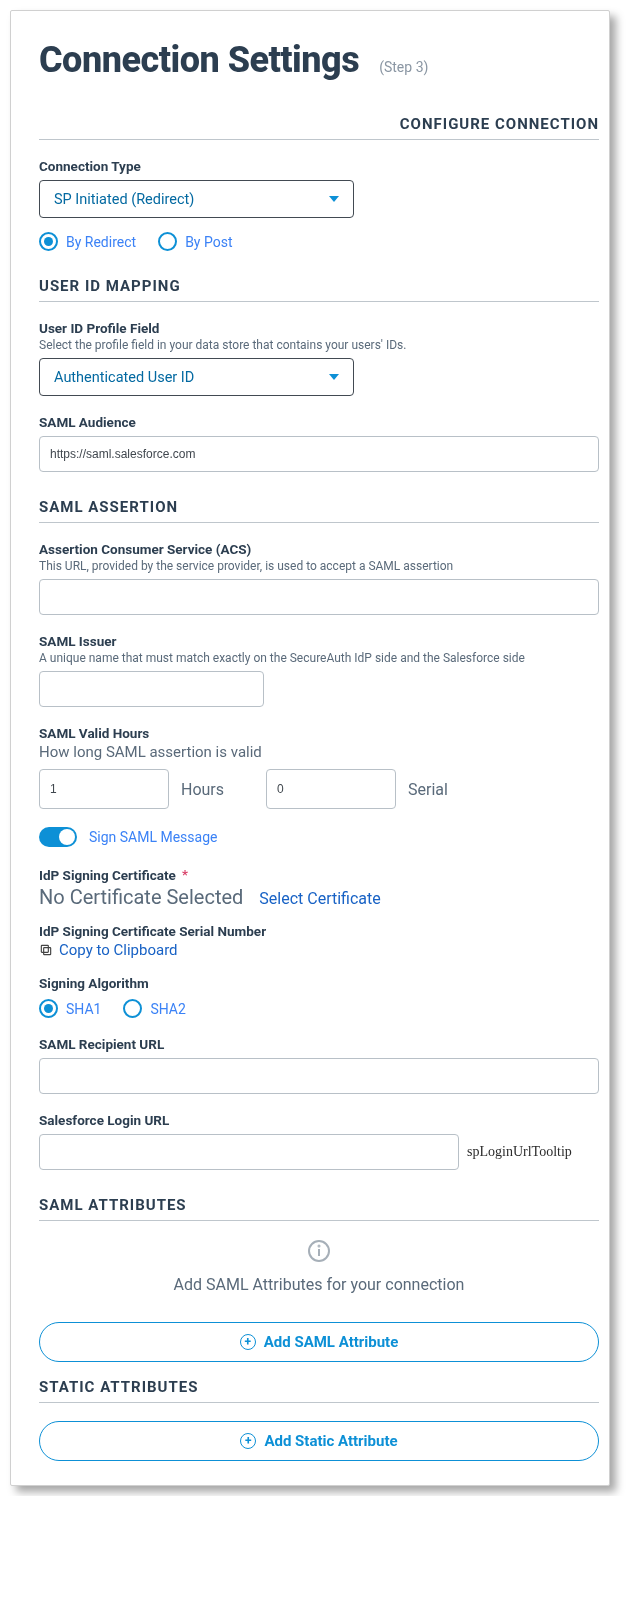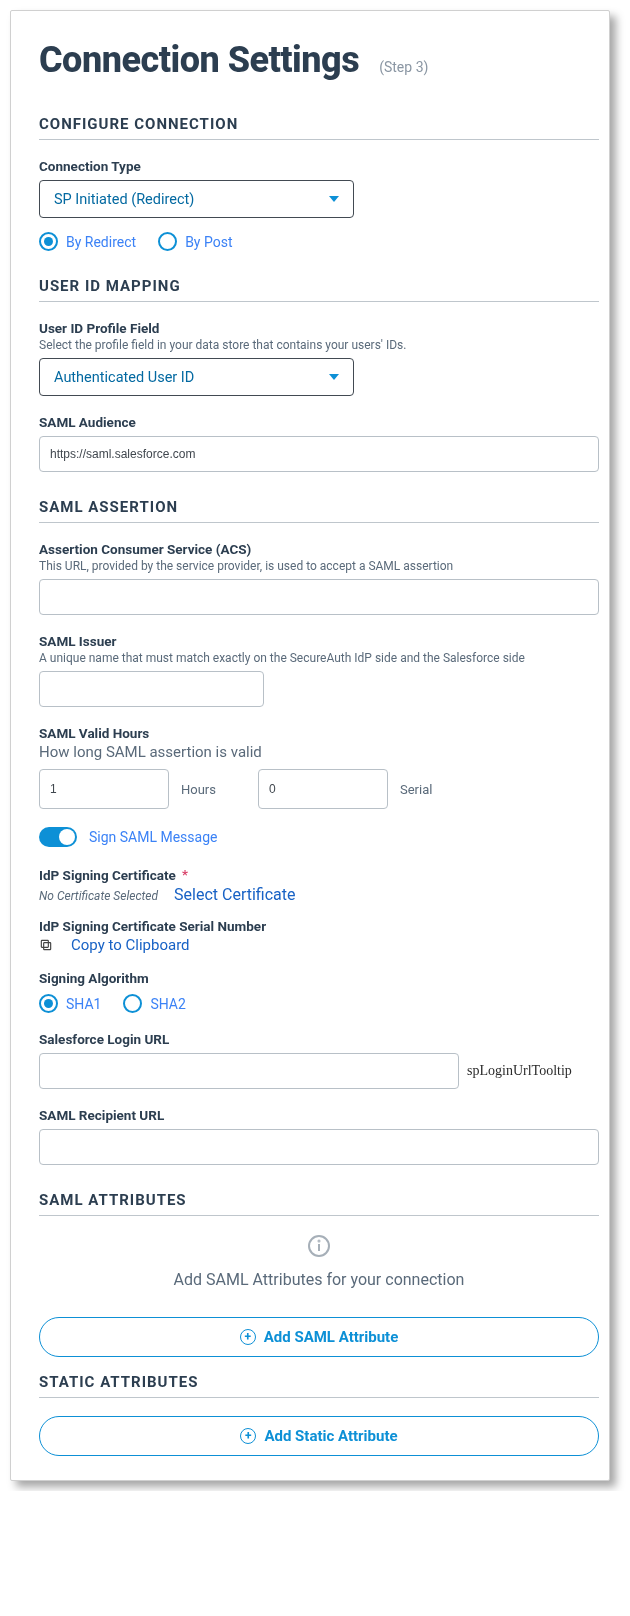--- a/index.html
+++ b/index.html
@@ -37,21 +37,21 @@
   .section-header {
     font-size: 15px;
     font-weight: 700;
     color: #2c3e50;
     letter-spacing: 1px;
     border-bottom: 1px solid #bfc6cc;
     padding-bottom: 6px;
     margin-top: 26px;
     margin-bottom: 18px;
   }
-  .section-header.first { margin-top: 8px; }
+  .section-header.first { margin-top: 8px; text-align: right; }
   .field-label {
     font-size: 13.5px;
     font-weight: 700;
     color: #2c3e50;
     margin-bottom: 2px;
   }
   .field-sublabel {
     font-size: 12px;
     color: #5a6a7a;
     margin-bottom: 6px;
@@ -114,21 +114,21 @@
     color: #40474e;
     background: #fff;
   }
   .text-input.narrow { width: 225px; }
   .hours-row {
     display: flex;
     gap: 12px;
     align-items: center;
   }
   .hours-row .text-input { width: 130px; height: 40px; }
-  .unit-label { font-size: 13px; color: #5a6a7a; margin-right: 30px; }
+  .unit-label { font-size: 16px; color: #5a6a7a; margin-right: 30px; }
   .toggle-row {
     display: flex;
     align-items: center;
     gap: 12px;
     margin-top: 18px;
     margin-bottom: 20px;
   }
   .toggle {
     width: 38px; height: 20px;
     background: #0d90d6;
@@ -143,31 +143,31 @@
     position: absolute;
     top: 2px; right: 2px;
   }
   .cert-row {
     display: flex;
     align-items: baseline;
     gap: 16px;
     margin-top: 2px;
     margin-bottom: 14px;
   }
-  .cert-text { font-size: 12px; color: #5a6a7a; font-style: italic; }
+  .cert-text { font-size: 20px; color: #5a6a7a; }
   .link {
     font-size: 16px;
     color: #1862c5;
     cursor: pointer;
   }
   .req-star { color: #d9436a; margin-left: 6px; font-size: 13px; vertical-align: top; }
   .copy-row {
     display: flex;
     align-items: center;
-    gap: 18px;
+    gap: 6px;
     margin-top: 2px;
     margin-bottom: 16px;
   }
   .copy-icon {
     width: 14px; height: 14px;
     flex-shrink: 0;
   }
   .login-row {
     display: flex;
     align-items: center;
@@ -329,30 +329,30 @@
         <span class="radio-label">SHA1</span>
       </div>
       <div class="radio-item">
         <span class="radio-outer unselected"></span>
         <span class="radio-label">SHA2</span>
       </div>
     </div>
   </div>
 
   <div class="field-block">
+    <div class="field-label" style="margin-bottom:6px">SAML Recipient URL</div>
+    <input class="text-input" value="" style="">
+  </div>
+
+  <div class="field-block">
     <div class="field-label" style="margin-bottom:6px">Salesforce Login URL</div>
     <div class="login-row">
       <input class="text-input" value="" style="">
       <span class="tooltip-text">spLoginUrlTooltip</span>
     </div>
-  </div>
-
-  <div class="field-block">
-    <div class="field-label" style="margin-bottom:6px">SAML Recipient URL</div>
-    <input class="text-input" value="" style="">
   </div>
 
   <div class="section-header">SAML ATTRIBUTES</div>
 
   <div class="info-block">
     <svg class="info-icon-svg" viewBox="0 0 24 24" fill="none" stroke="#a6afb8" stroke-width="2">
       <circle cx="12" cy="12" r="10"></circle>
       <line x1="12" y1="10" x2="12" y2="17"></line>
       <circle cx="12" cy="7" r="0.5" fill="#a6afb8"></circle>
     </svg>

